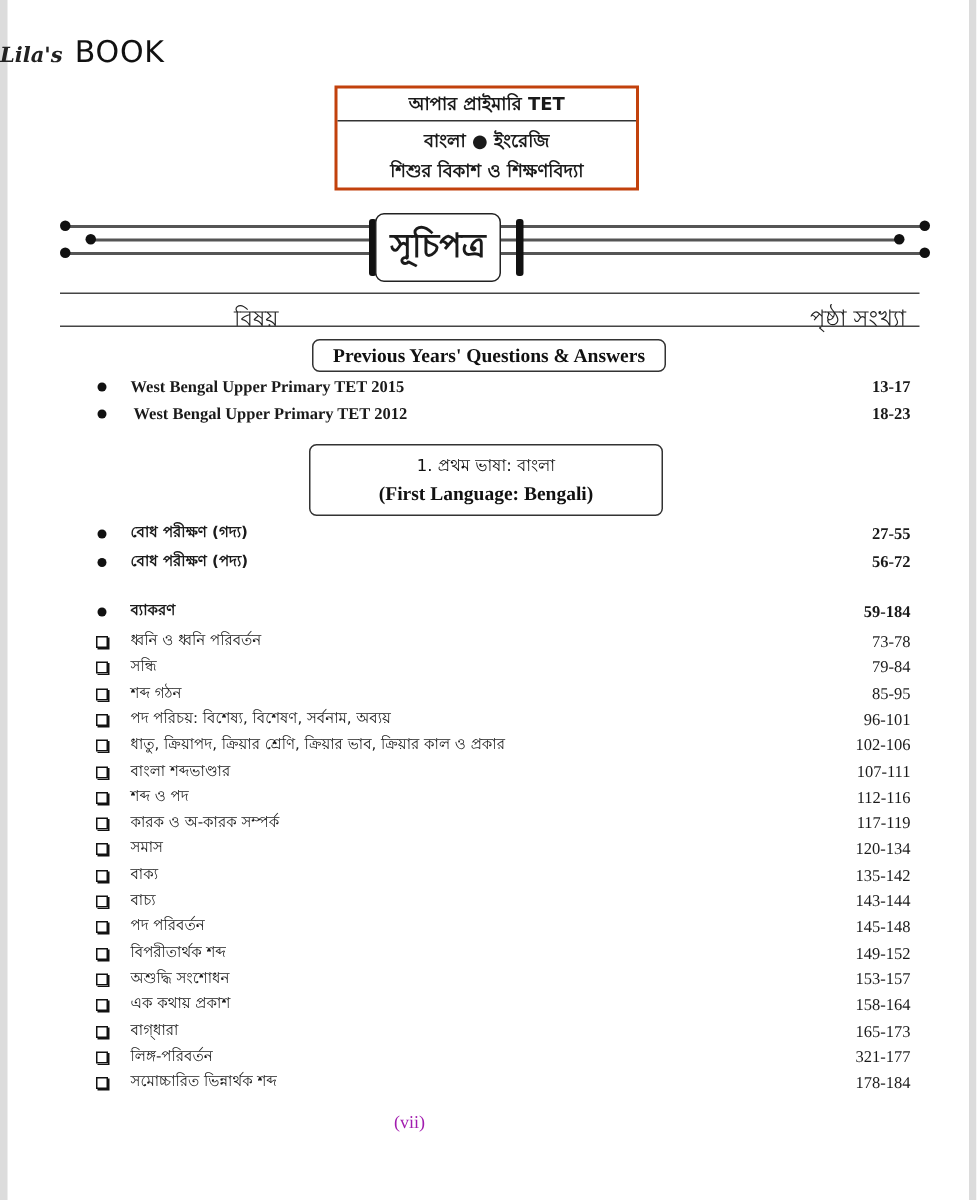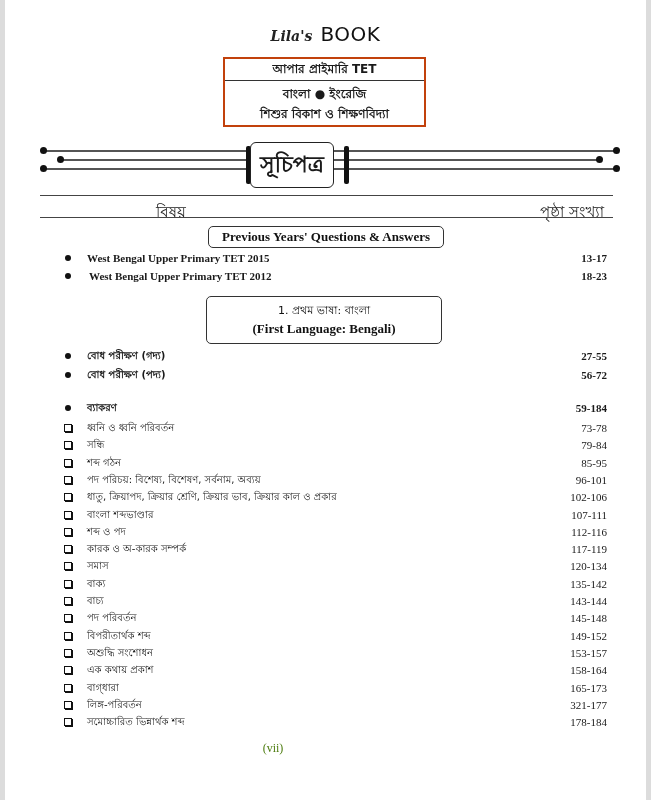--- a/index.html
+++ b/index.html
@@ -1,21 +1,21 @@
 <!DOCTYPE html>
 <html><head>
   <meta charset="utf-8">
   <style>
     * { margin: 0; padding: 0; box-sizing: border-box; }
     html, body { width: 651px; height: 800px; background: #ffffff; overflow: hidden; }
     body { position: relative; font-family: "DejaVu Sans", sans-serif; color: #1a1a1a; }
     .edge-left { position: absolute; left: 0; top: 0; width: 5px; height: 800px; background: #dcdcdc; }
     .edge-right { position: absolute; right: 0; top: 0; width: 5px; height: 800px; background: #dcdcdc; }
 
-    .brand { position: absolute; top: 22px; left: 0; width: 651px; text-align: center; }
+    .brand { position: absolute; top: 22px; left: 0; width: 651px; text-align: left; }
     .brand .script { font-family: "DejaVu Serif", serif; font-style: italic; font-weight: bold; font-size: 14px; color: #222; }
     .brand .book { font-family: "DejaVu Sans", sans-serif; font-size: 20px; font-weight: normal; letter-spacing: 0.5px; color: #111; margin-left: 3px; }
 
     .title-box { position: absolute; left: 223px; top: 57px; width: 203px; height: 70px; border: 2px solid #c2410c; }
     .title-box .row1 { height: 22px; border-bottom: 1px solid #333; text-align: center; font-size: 12px; font-weight: bold; line-height: 21px; }
     .title-box .row2 { text-align: center; font-size: 12px; font-weight: bold; line-height: 20px; padding-top: 3px; }
 
     .deco { position: absolute; left: 40px; top: 138px; width: 580px; height: 55px; }
     .deco .line { position: absolute; height: 2px; background: #555; }
     .deco .dot { position: absolute; width: 7px; height: 7px; border-radius: 50%; background: #111; }
@@ -30,21 +30,21 @@
     .row { position: absolute; left: 62px; width: 545px; height: 18px; font-size: 10px; line-height: 18px; }
     .row .marker { position: absolute; left: 0; top: 0; width: 12px; text-align: center; }
     .row .bullet { display: inline-block; width: 6px; height: 6px; border-radius: 50%; background: #111; margin-top: 6px; }
     .row .checkbox { display: inline-block; width: 8px; height: 8px; border: 1.3px solid #111; margin-top: 5px; box-shadow: 1px 1px 0 #111; }
     .row .label { position: absolute; left: 25px; top: 0; white-space: nowrap; }
     .row .pages { position: absolute; right: 0; top: 0; font-family: "Liberation Serif", serif; font-size: 11px; text-align: right; }
     .row.bold .label { font-weight: bold; }
     .row.bold .pages { font-weight: bold; }
     .row.en .label { font-family: "Liberation Serif", serif; font-weight: bold; font-size: 11px; }
 
-    .footer { position: absolute; top: 741px; left: 0; width: 546px; text-align: center; font-family: "Liberation Serif", serif; font-size: 12px; color: #4d7c0f; }
+    .footer { position: absolute; top: 741px; left: 0; width: 546px; text-align: center; font-family: "Liberation Serif", serif; font-size: 12px; color: #a21caf; }
   </style>
 </head>
 <body>
 
 <div class="edge-left"></div>
 <div class="edge-right"></div>
 
 <div class="brand">
   <span class="script">Lila's</span>
   <span class="book">BOOK</span>

